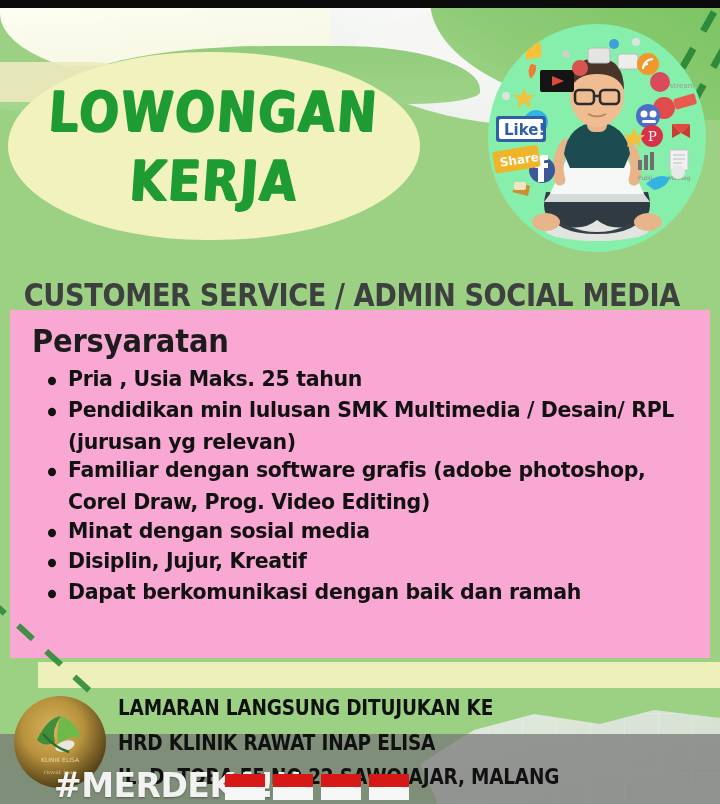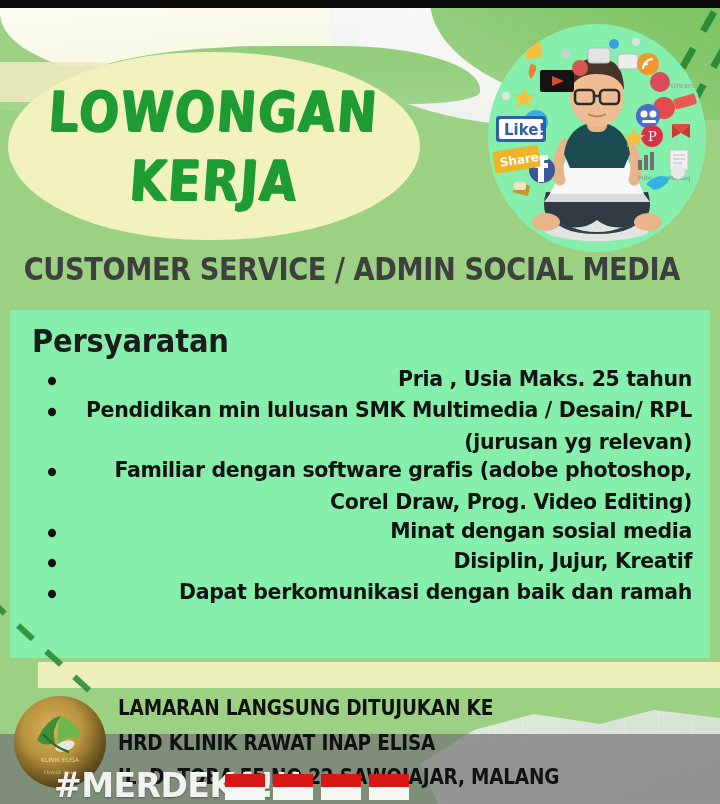--- a/index.html
+++ b/index.html
@@ -94,49 +94,49 @@
     border-radius:50%;
     z-index:12;
     overflow:hidden;
   }
 
   
   .title-band {
     position:absolute; left:0; top:252px; width:669px; height:58px;
     background:#9CD184;
     z-index:14;
-    display:flex; align-items:flex-start;
+    display:flex; align-items:flex-end;
   }
   .title-band h1 {
     font-family:"DejaVu Sans", sans-serif;
     font-size:27.5px;
     font-weight:bold;
     color:#3e4040;
     letter-spacing:-0.4px;
     padding-left:24px;
     white-space:nowrap;
     transform:scaleY(1.18) scaleX(0.99);
     transform-origin:left center;
   }
 
   
   .req-card {
     position:absolute; left:10px; top:310px; width:700px; height:348px;
-    background:#86efac;
+    background:#f9a8d4;
     z-index:16;
     padding:12px 18px 0 18px;
   }
   .req-card h2 {
     font-family:"DejaVu Sans", sans-serif;
     font-size:29px; font-weight:bold; color:#1c1c1c;
     letter-spacing:-0.2px;
     margin:0 0 8px 4px;
     transform:scaleY(1.1); transform-origin:left top;
   }
-  ul.req-list { list-style:none; margin:0 0 0 14px;text-align:right; }
+  ul.req-list { list-style:none; margin:0 0 0 14px; }
   ul.req-list li {
     position:relative;
     font-family:"DejaVu Sans", sans-serif;
     font-size:20.5px; font-weight:bold; color:#121212;
     line-height:1.45;
     padding-left:26px;
     margin-bottom:1px;
     letter-spacing:-0.35px;
     transform:scaleY(1.06); transform-origin:left top;
   }

